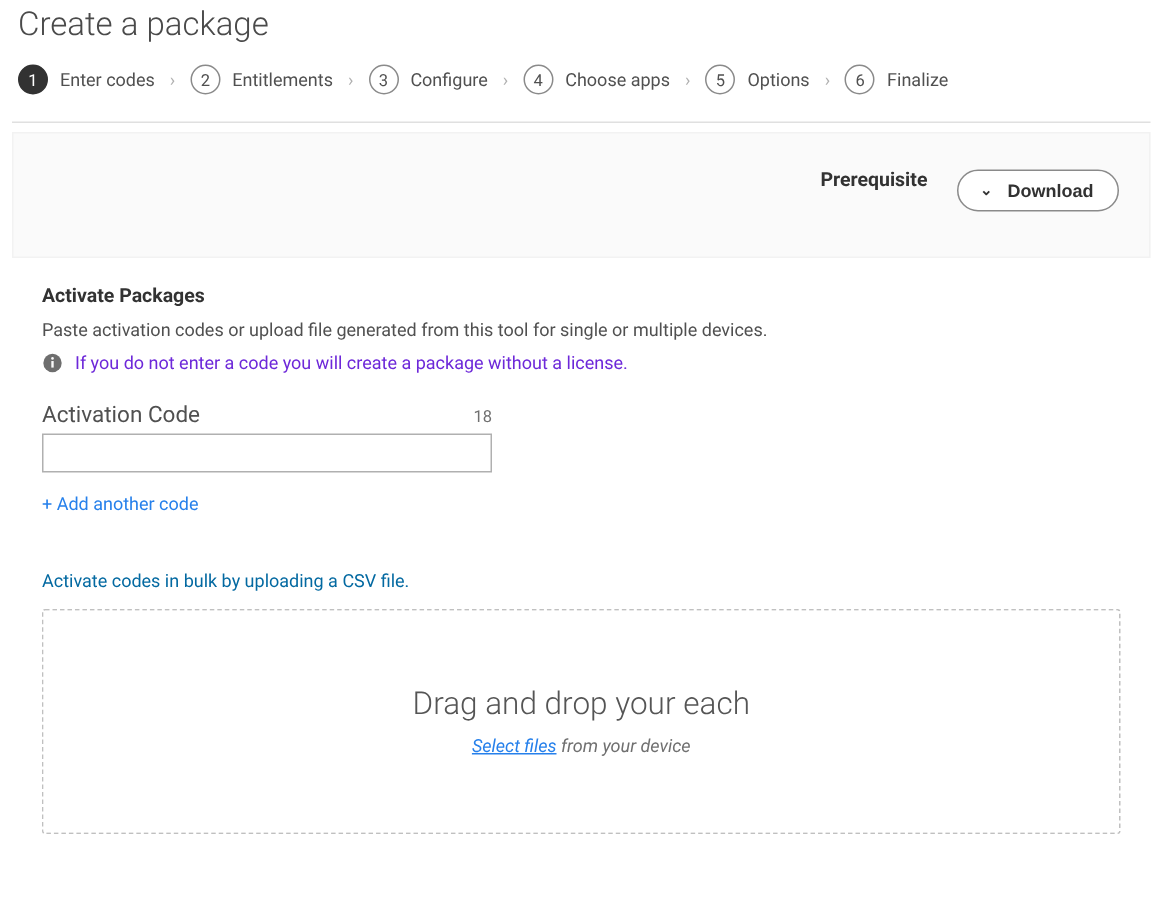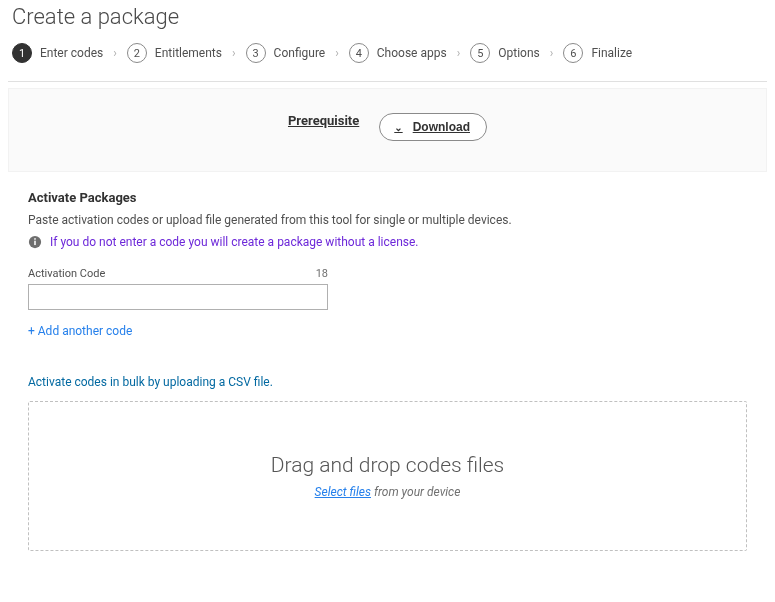--- a/index.html
+++ b/index.html
@@ -7,34 +7,34 @@
     .container { padding: 0 8px; }
     .page-title { font-size: 22px; font-weight: 300; color: #4a4a4a; padding: 4px 4px 10px 4px; }
     .stepper { display: flex; align-items: center; gap: 10px; padding: 4px 4px 18px 4px; font-size: 12px; color: #505050; }
     .step { display: flex; align-items: center; gap: 8px; }
     .step-circle { width: 20px; height: 20px; border-radius: 50%; border: 1px solid #8a8a8a; display: flex; align-items: center; justify-content: center; font-size: 11px; color: #505050; }
     .step.active .step-circle { background: #323232; border-color: #323232; color: #fff; }
     .step-label { font-size: 12px; }
     .chev { color: #b0b0b0; font-size: 12px; }
     .divider { height: 1px; background: #e0e0e0; margin: 0 0 0 0; }
     .card { background: #fafafa; padding: 24px 20px 30px 20px; margin-top: 6px; border: 1px solid #f2f2f2; }
-    .card-row { display: flex; justify-content: center; align-items: flex-start; gap: 20px; text-decoration: underline; }
+    .card-row { display: flex; justify-content: flex-end; align-items: flex-start; gap: 20px; }
     .card-left { max-width: 480px; }
     .card-title { font-size: 13px; font-weight: 700; margin-bottom: 6px; }
     .card-desc { font-size: 12px; color: #505050; line-height: 1.6; }
     .btn-outline { border: 1px solid #8a8a8a; border-radius: 18px; background: #fff; padding: 6px 16px 6px 14px; font-size: 12px; font-weight: 600; display: inline-flex; align-items: center; gap: 10px; cursor: pointer; color: #323232; }
     .btn-outline .chevd { font-size: 10px; }
     .section { padding: 18px 20px 10px 20px; }
     .section-title { font-size: 13px; font-weight: 700; margin-bottom: 8px; }
     .section-desc { font-size: 12px; color: #505050; margin-bottom: 8px; }
     .info-row { display: flex; align-items: center; gap: 8px; font-size: 12px; color: #6d28d9; margin-bottom: 18px; }
     .info-icon { width: 14px; height: 14px; display: inline-flex; align-items: center; justify-content: center; }
     .info-icon svg { width: 14px; height: 14px; fill: #6e6e6e; }
     .field-row { display: flex; justify-content: space-between; align-items: baseline; width: 300px; }
-    .field-label { font-size: 11px; color: #505050; }
+    .field-label { font-size: 15px; color: #505050; }
     .field-max { font-size: 11px; color: #707070; }
     .text-input { width: 300px; height: 26px; border: 1px solid #b0b0b0; padding: 2px 6px; font-size: 12px; margin-top: 4px; }
     .link-action { color: #2680eb; font-size: 12px; margin-top: 14px; display: inline-block; cursor: pointer; }
     .bulk-text { font-size: 12px; color: #0369a1; margin: 36px 0 12px 0; }
     .dropzone { border: 1px dashed #c0c0c0; border-radius: 2px; height: 150px; display: flex; flex-direction: column; align-items: center; justify-content: center; gap: 8px; }
     .dz-title { font-size: 21px; font-weight: 300; color: #555; }
     .dz-sub { font-size: 12px; color: #707070; font-style: italic; }
     .dz-sub .sel { color: #2680eb; text-decoration: underline; cursor: pointer; font-style: italic; }
     .footer { display: flex; justify-content: flex-end; gap: 10px; padding: 28px 12px 10px 0; }
   </style>
@@ -108,21 +108,21 @@
       <span class="field-label">Activation Code</span>
       <span class="field-max">18</span>
     </div>
     <input class="text-input" type="text" value="" style="">
 
     <div><a class="link-action">+ Add another code</a></div>
 
     <div class="bulk-text">Activate codes in bulk by uploading a CSV file.</div>
 
     <div class="dropzone">
-      <div class="dz-title">Drag and drop codes files</div>
+      <div class="dz-title">Drag and drop your each</div>
       <div class="dz-sub">
         <span class="sel">Select files</span><span> from your device</span>
       </div>
     </div>
   </div>
 
   <div class="footer">
     
     
     

